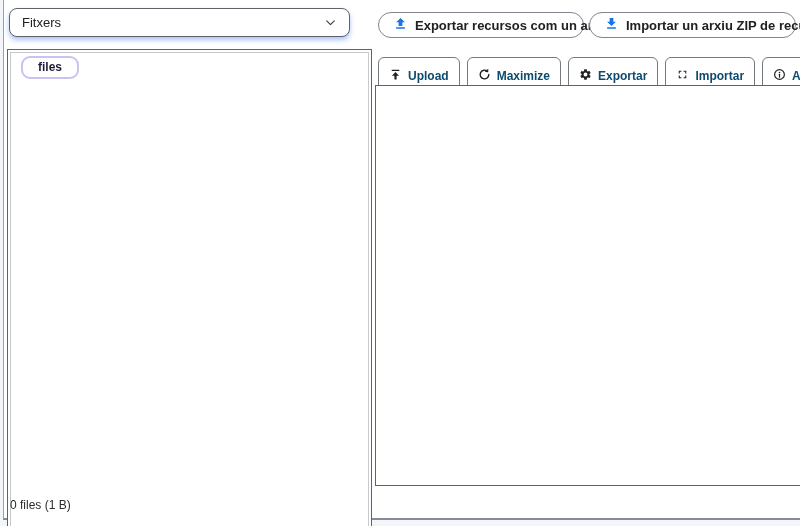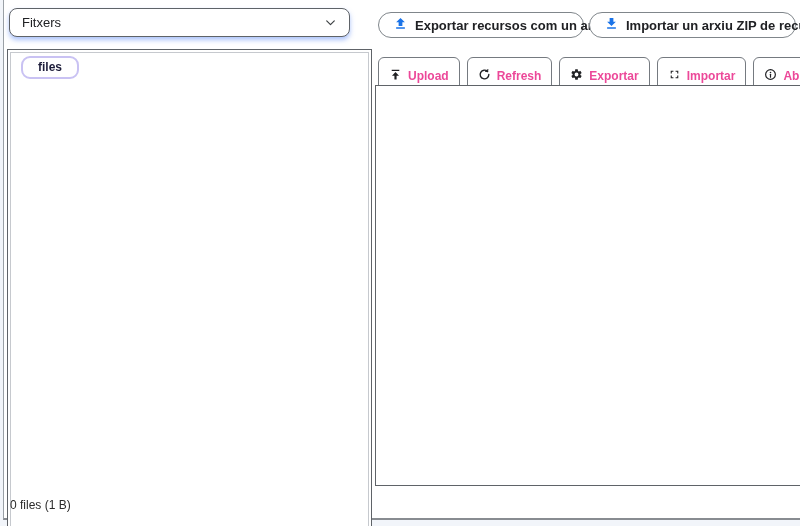--- a/index.html
+++ b/index.html
@@ -80,21 +80,21 @@
     display: flex; gap: 7px;
   }
   .tb-btn {
     height: 37px;
     display: flex; align-items: center; gap: 6px;
     padding: 0 10px;
     background: #fff;
     border: 1px solid #757a80;
     border-radius: 6px;
     font-size: 12px; font-weight: 600;
-    color: #ec4899;
+    color: #0c4a6e;
     cursor: pointer; white-space: nowrap;
   }
   .tb-btn svg { flex: 0 0 auto; }
   
   .right-panel {
     position: absolute; left: 375px; top: 85px;
     width: 427px; height: 401px;
     border: 1px solid #5f6368;
     border-right: none;
     background: #fff;
@@ -157,21 +157,21 @@
     </span>
     <span>Upload</span>
   </button>
   <button class="tb-btn">
     <span class="icon-dark">
       <svg width="13" height="13" viewBox="0 0 24 24" fill="none" stroke="#202124" stroke-width="2.6" stroke-linecap="round">
           <path d="M20 12a8 8 0 1 1-2.34-5.66"></path>
           <path d="M18.2 2.6l-.4 4.2-4.2-.5" fill="#202124" stroke-width="1.6"></path>
         </svg>
     </span>
-    <span>Refresh</span>
+    <span>Maximize</span>
   </button>
   <button class="tb-btn">
     <span class="icon-dark">
       <svg width="13" height="13" viewBox="0 0 24 24" fill="#202124">
           <path d="M19.14 12.94c.04-.3.06-.61.06-.94s-.02-.64-.07-.94l2.03-1.58a.49.49 0 0 0 .12-.61l-1.92-3.32a.49.49 0 0 0-.59-.22l-2.39.96c-.5-.38-1.03-.7-1.62-.94L14.4 2.81a.48.48 0 0 0-.48-.41h-3.84c-.24 0-.43.17-.47.41l-.36 2.54c-.59.24-1.13.57-1.62.94l-2.39-.96a.49.49 0 0 0-.59.22L2.74 8.87c-.12.21-.08.47.12.61l2.03 1.58c-.05.3-.09.63-.09.94s.02.64.07.94l-2.03 1.58a.49.49 0 0 0-.12.61l1.92 3.32c.12.22.37.29.59.22l2.39-.96c.5.38 1.03.7 1.62.94l.36 2.54c.05.24.24.41.48.41h3.84c.24 0 .44-.17.47-.41l.36-2.54c.59-.24 1.13-.56 1.62-.94l2.39.96c.22.08.47 0 .59-.22l1.92-3.32c.12-.22.07-.47-.12-.61l-2.01-1.58zM12 15.6A3.6 3.6 0 1 1 12 8.4a3.6 3.6 0 0 1 0 7.2z"></path>
         </svg>
     </span>
     <span>Exportar</span>
   </button>
   <button class="tb-btn">

